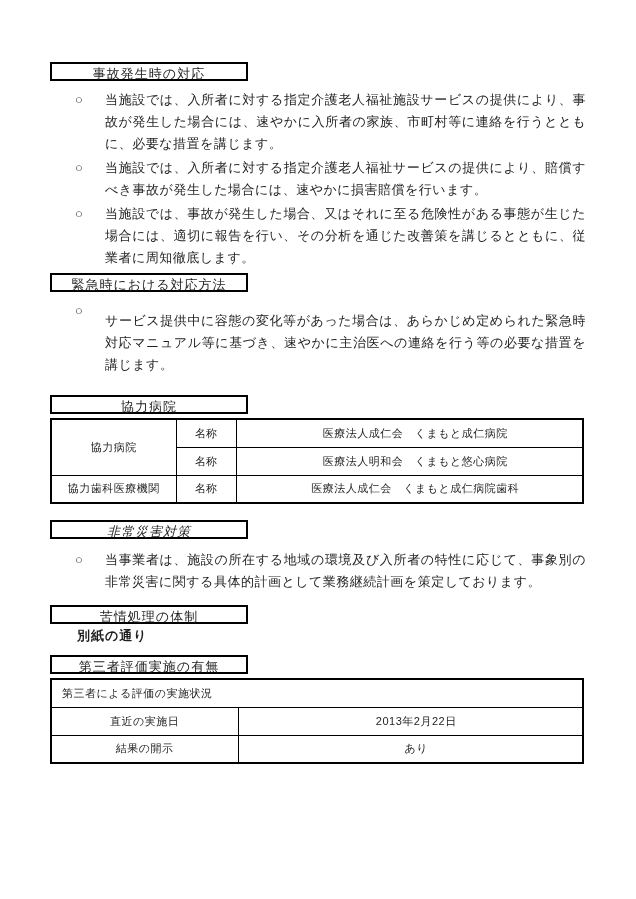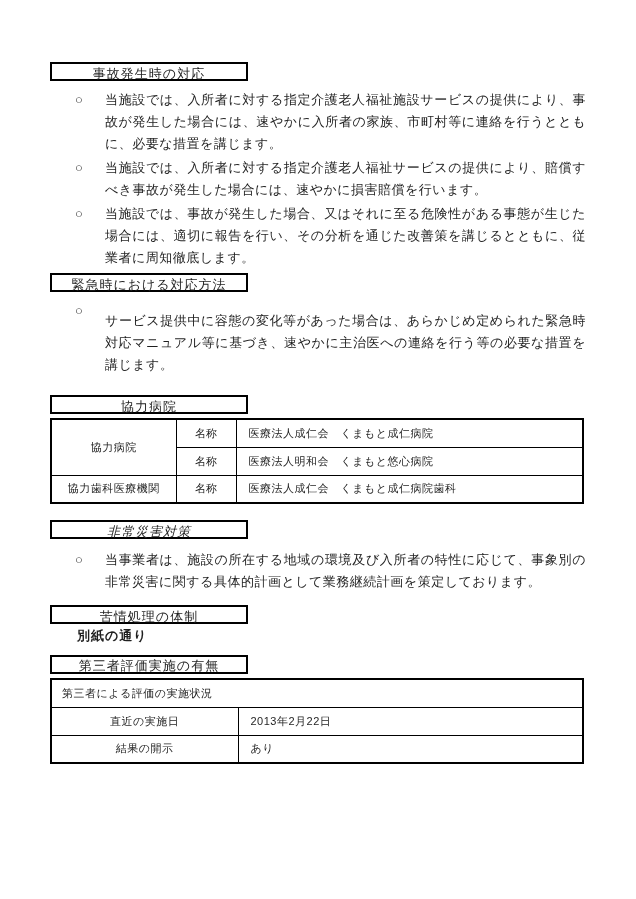--- a/index.html
+++ b/index.html
@@ -52,35 +52,35 @@
     border-collapse: collapse;
     width: 532px;
     table-layout: fixed;
     margin-top: 4px;
   }
   table, table td { border: 1px solid #000; }
   table { border: 2px solid #000; }
   td { height: 28px; vertical-align: middle; font-size: 11px; }
   td.c-label { text-align: center; letter-spacing: 0.5px; }
   td.c-field { text-align: center; }
-  td.c-value { text-align: left; padding-left: 12px; letter-spacing: 0.5px; }
+  td.c-value { text-align: center; padding-left: 12px; letter-spacing: 0.5px; }
   td.c-caption { text-align: left; padding-left: 10px; letter-spacing: 0.5px; margin-top: 26px; }
   .hospital-table col.c1 { width: 125px; }
   .hospital-table col.c2 { width: 60px; }
   .hospital-table col.c3 { width: 347px; }
   .eval-table col.c1 { width: 187px; }
   .eval-table col.c2 { width: 345px; }
   
   .mt-h2 { margin-top: 4px; }
   .mt-em { margin-top: 18px; }
   .mt-h3 { margin-top: 19px; }
   .mt-h4 { margin-top: 16px; font-style: italic; }
   .mt-dis { margin-top: 10px; }
   .mt-comp { margin-top: 12px; flex-direction: column; }
-  .mt-h6 { margin-top: 8px; font-family: Liberation Mono, monospace; }
+  .mt-h6 { margin-top: 8px; }
   .complaint-row { display: flex; align-items: flex-start; }
   .complaint-note {
     margin-left: 27px;
     line-height: 23px;
     letter-spacing: 1px;
     font-weight: bold;
   }
 </style>
 </head>
 <body>

